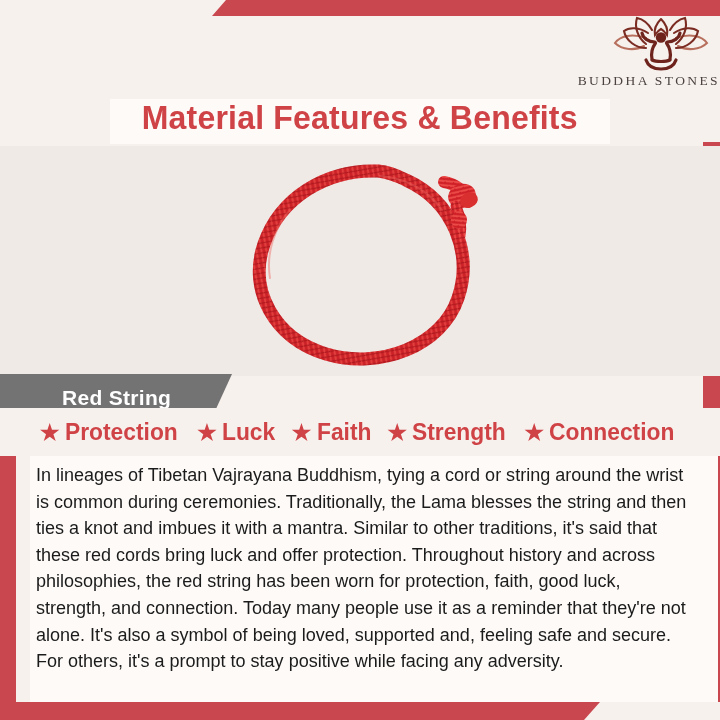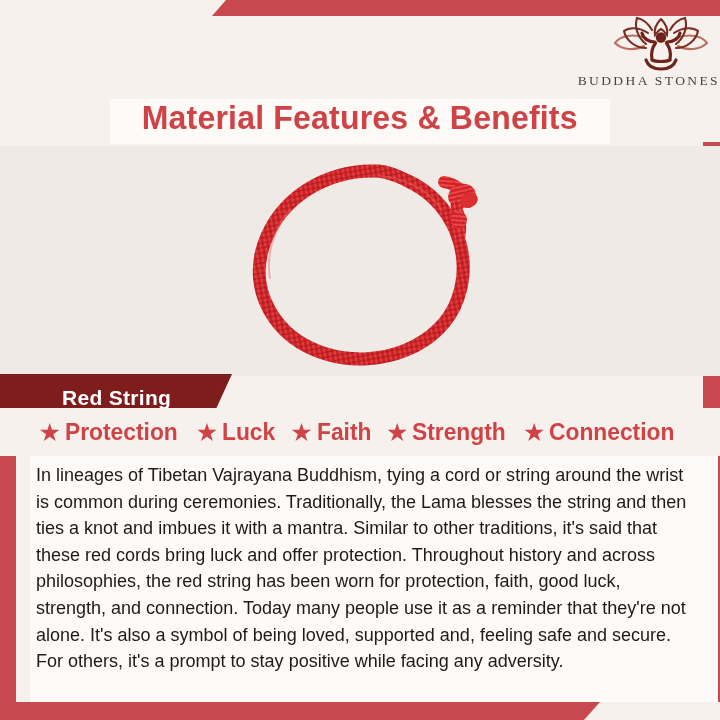--- a/index.html
+++ b/index.html
@@ -143,21 +143,21 @@
     height: 212px;
   }
 
   
   .ribbon {
     position: absolute;
     left: 0;
     top: 374px;
     width: 232px;
     height: 48px;
-    background: #7f1d1d;
+    background: #737373;
     clip-path: polygon(0 0, 100% 0, calc(100% - 22px) 100%, 0 100%);
     display: flex;
     align-items: center;
   }
   .ribbon-text {
     margin-left: 62px;
     color: #ffffff;
     font-family: "Liberation Sans Narrow", "Liberation Sans", sans-serif;
     font-size: 21px;
     font-weight: bold;

